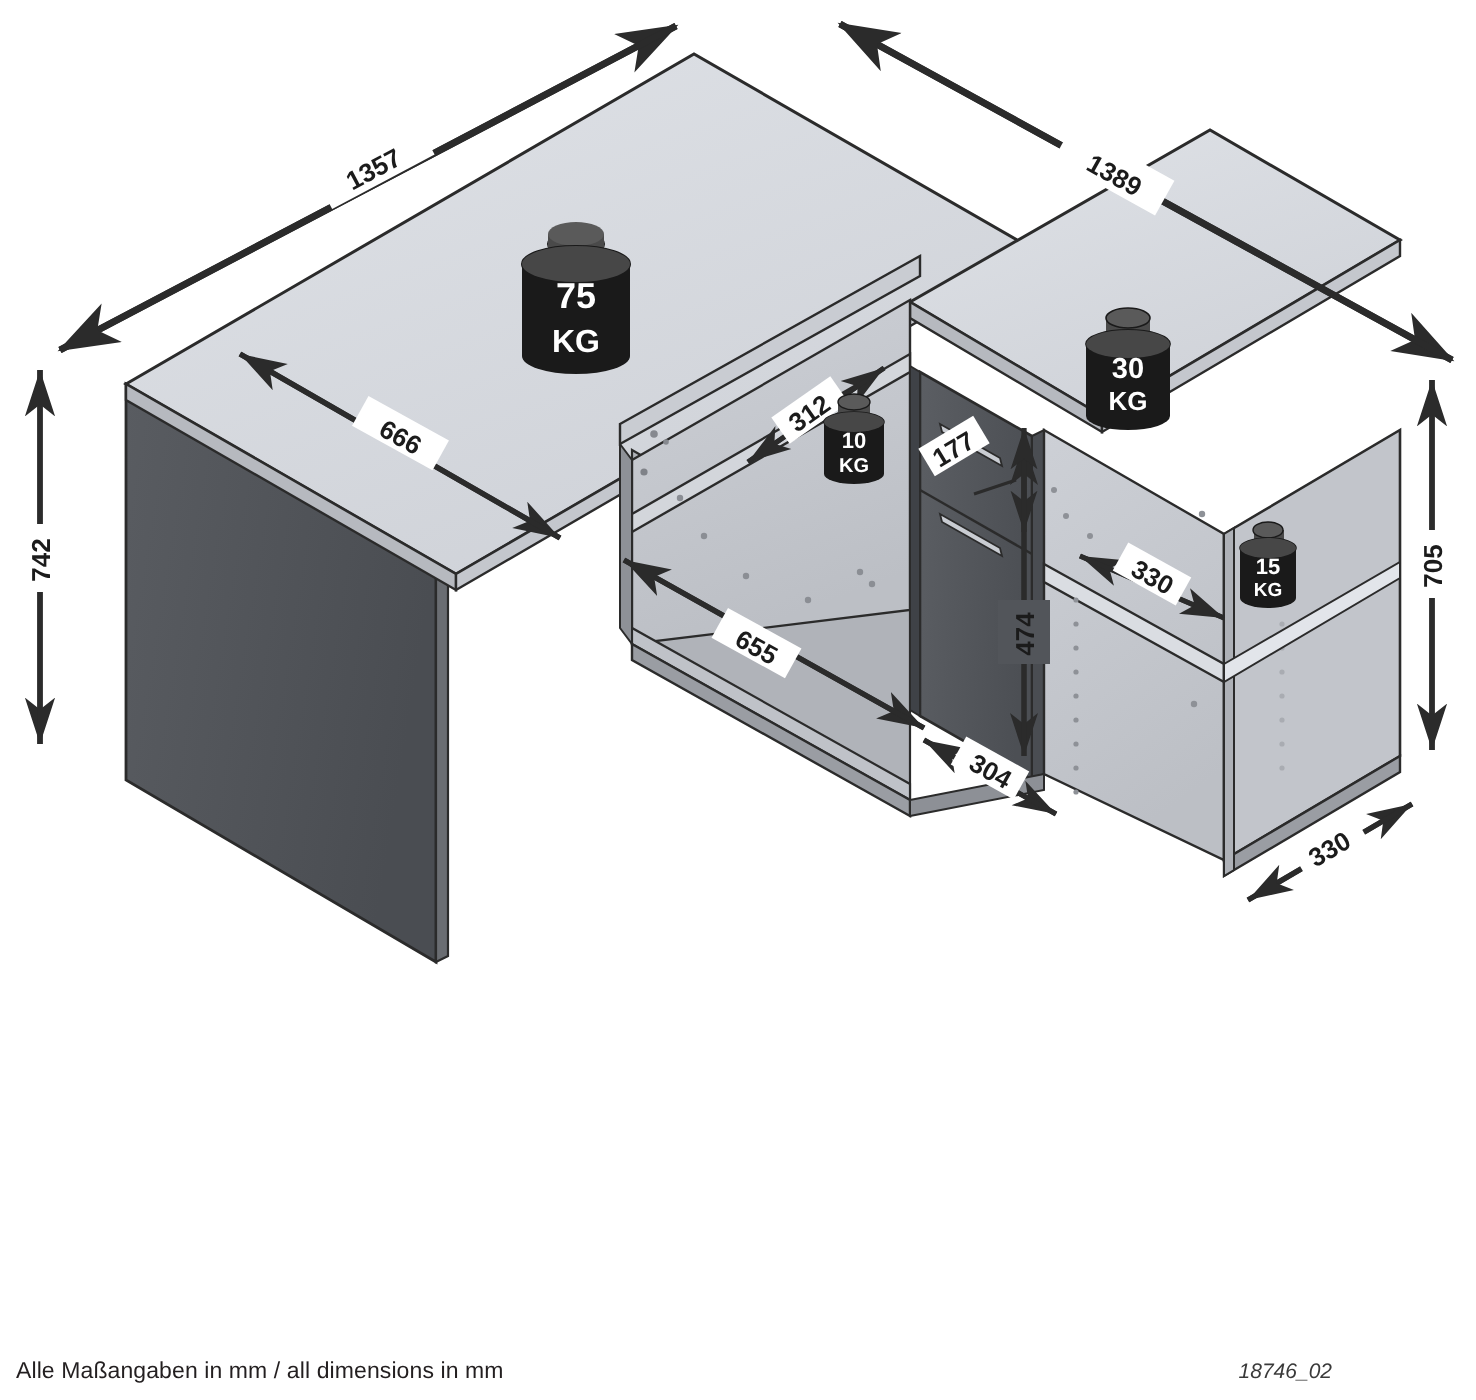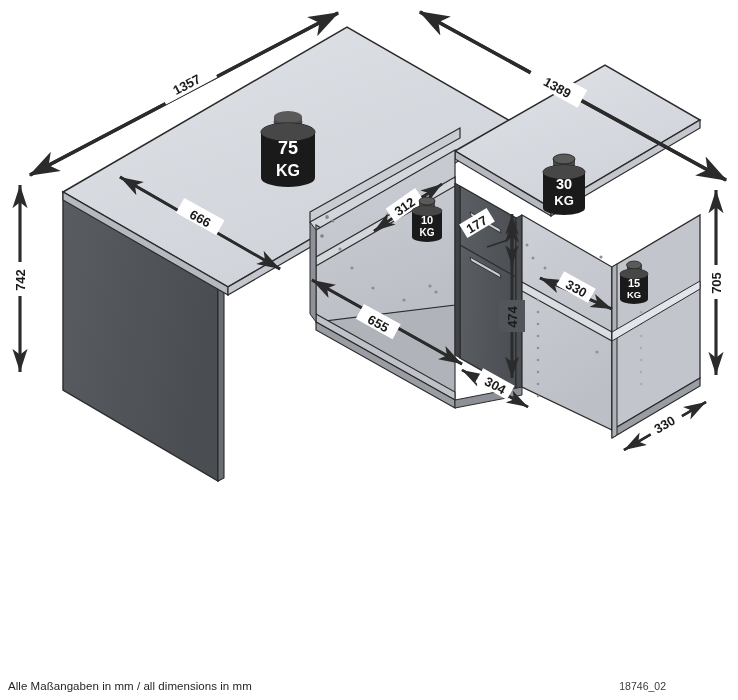--- a/index.html
+++ b/index.html
@@ -46,20 +46,21 @@
     letter-spacing: 0.05px;
     white-space: nowrap;
   }
   .footer-code {
     position: absolute;
     right: 8px;
     bottom: 8px;
     font-size: 10.5px;
     color: #3a3a3a;
     white-space: nowrap;
+    font-style: italic;
   }
   
   .dimtext {
     font-family: "Liberation Sans", sans-serif;
     font-size: 13px;
     font-weight: 600;
     fill: #1b1b1b;
   }
   .wlabel {
     font-family: "Liberation Sans", sans-serif;

